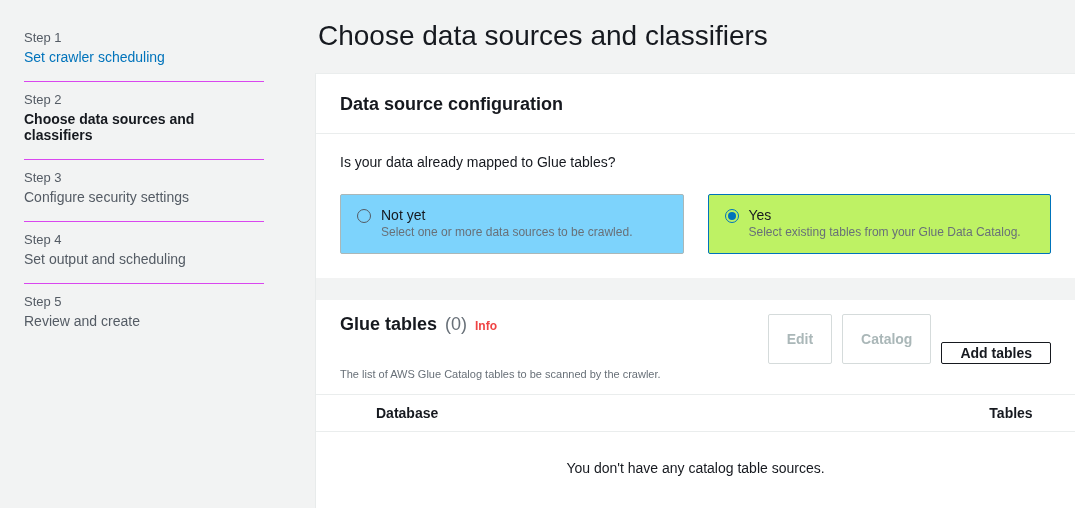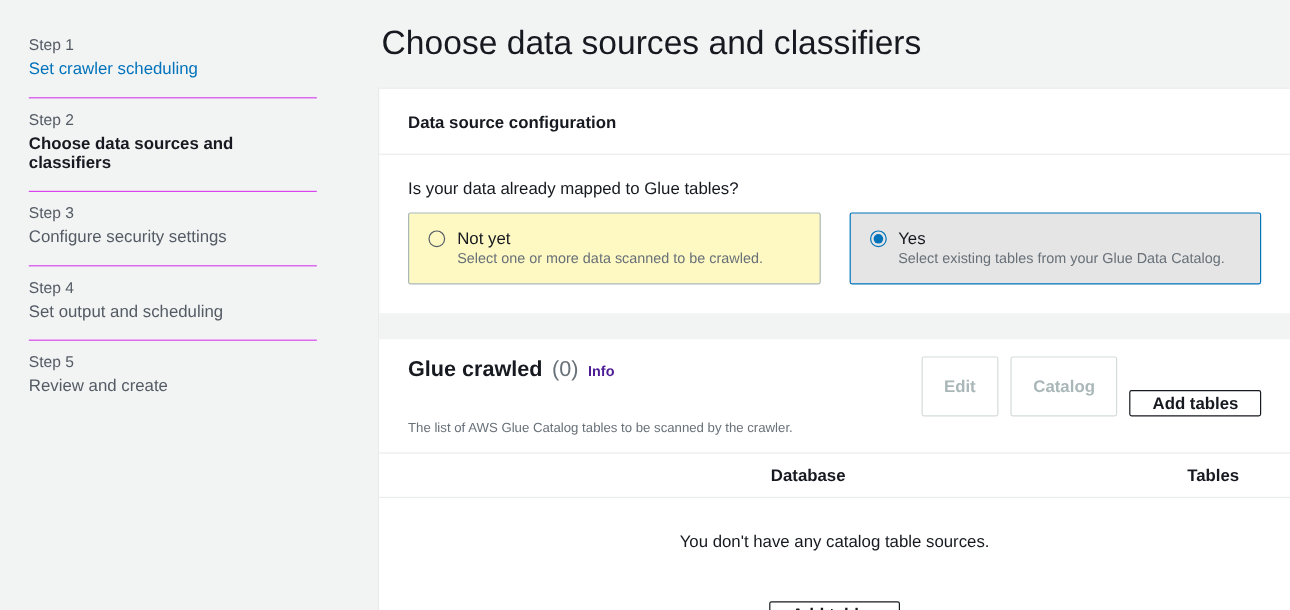--- a/index.html
+++ b/index.html
@@ -30,39 +30,39 @@
 
   .panel {
     background: #ffffff;
     box-shadow: 0 1px 1px rgba(0,0,0,0.05), 0 0 0 1px #eaeded;
     position: relative;
   }
   .panel-header {
     padding: 20px 24px 18px 24px;
     border-bottom: 1px solid #eaeded;
   }
-  .panel-header h2 { font-size: 14px; font-weight: 700; }
+  .panel-header h2 { font-size: 18px; font-weight: 700; }
 
   .panel-body { padding: 20px 24px 24px 24px; }
-  .question { font-size: 14px; color: #16191f; margin-bottom: 12px; }
+  .question { font-size: 14px; color: #16191f; margin-bottom: 24px; }
 
   .options { display: flex; gap: 24px; }
   .option {
     flex: 1;
     border: 1px solid #aab7b8;
     border-radius: 2px;
     padding: 12px 16px 14px 16px;
     display: flex;
     gap: 10px;
     cursor: pointer;
-    background: #fef9c3;
+    background: #7dd3fc;
   }
   .option.selected {
     border-color: #0073bb;
-    background: #e5e5e5;
+    background: #bef264;
   }
   .radio-ring {
     width: 14px; height: 14px;
     border: 1px solid #545b64;
     border-radius: 50%;
     flex: 0 0 14px;
     margin-top: 2px;
     position: relative;
   }
   .option.selected .radio-ring {
@@ -81,21 +81,21 @@
   
   .section-divider { height: 22px; background: #f2f3f3; }
   .table-section { background: #ffffff; }
   .ts-header {
     display: flex; align-items: flex-start; justify-content: space-between;
     padding: 14px 24px 4px 24px;
   }
   .ts-title-row { display:flex; align-items: baseline; gap: 8px; }
   .ts-title { font-size: 18px; font-weight: 700; color: #16191f; }
   .ts-count { font-weight: 400; color: #687078; }
-  .ts-info { font-size: 12px; color: #4c1d95; font-weight: 700; cursor:pointer; }
+  .ts-info { font-size: 12px; color: #ef4444; font-weight: 700; cursor:pointer; }
   .ts-desc { font-size: 11px; color: #687078; padding: 0 24px 14px 24px; }
 
   .btn-row { display: flex; gap: 10px; }
   .btn {
     border: 1px solid #545b64;
     background: #ffffff;
     color: #16191f;
     font-weight: 700;
     font-size: 14px;
     padding: 2px 18px;
@@ -111,21 +111,21 @@
 
   .table-head {
     display: flex;
     border-top: 1px solid #eaeded;
     border-bottom: 1px solid #eaeded;
     padding: 10px 24px;
     font-weight: 700;
     font-size: 14px;
   }
   .col-check { width: 36px; }
-  .col-db { flex: 1; text-align: center; }
+  .col-db { flex: 1; }
   .col-tables { width: 80px; text-align: center; }
 
   .empty { text-align: center; padding: 28px 0 20px 0; color: #16191f; }
   .empty-btn { margin-top: 14px; }
 </style>
 </head>
 <body>
 
 <div class="layout">
 
@@ -159,40 +159,40 @@
       <div class="panel-header">
         <h2>Data source configuration</h2>
       </div>
       <div class="panel-body">
         <div class="question">Is your data already mapped to Glue tables?</div>
         <div class="options">
           <label class="option">
             <span class="radio-ring"></span>
             <span>
               <div class="option-label">Not yet</div>
-              <div class="option-desc">Select one or more data scanned to be crawled.</div>
+              <div class="option-desc">Select one or more data sources to be crawled.</div>
             </span>
           </label>
           <label class="option selected">
             <span class="radio-ring"></span>
             <span>
               <div class="option-label">Yes</div>
               <div class="option-desc">Select existing tables from your Glue Data Catalog.</div>
             </span>
           </label>
         </div>
       </div>
 
       <div class="section-divider"></div>
 
       <div class="table-section">
         <div class="ts-header">
           <div>
             <div class="ts-title-row">
-              <span class="ts-title">Glue crawled</span>
+              <span class="ts-title">Glue tables</span>
               <span class="ts-title ts-count">(0)</span>
               <span class="ts-info">Info</span>
             </div>
           </div>
           <div class="btn-row">
             <button class="btn" disabled="">Edit</button>
             <button class="btn" disabled="">Catalog</button>
             <button class="btn primary">Add tables</button>
           </div>
         </div>

